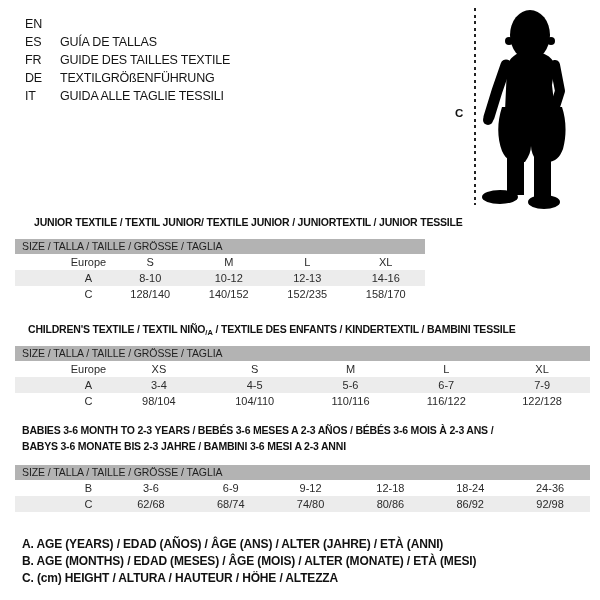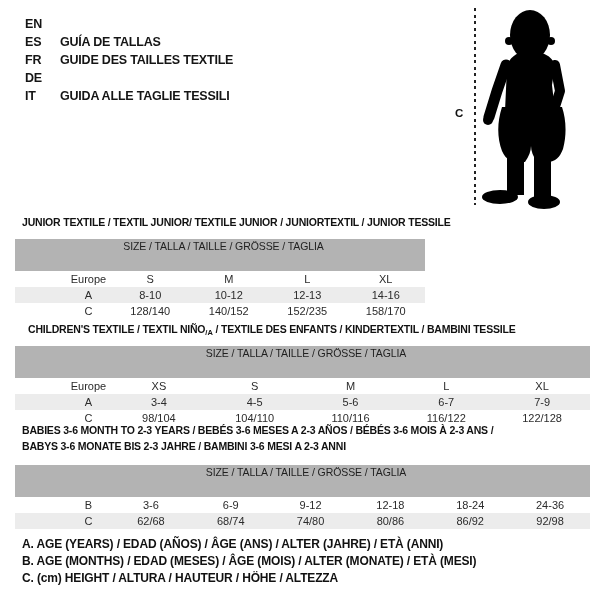--- a/index.html
+++ b/index.html
@@ -4,45 +4,45 @@
 <style>
   html,body { margin:0; padding:0; }
   body {
     width:600px; height:600px; position:relative; overflow:hidden;
     background:#ffffff; color:#1a1a1a;
     font-family:"Liberation Sans", sans-serif;
   }
   
   .langs { position:absolute; left:25px; top:15px; }
   .lang-row { display:flex; height:18px; align-items:center;
-    font-weight:bold; font-size:12.5px; letter-spacing:-0.2px; color:#151515; }
+    font-weight:normal; font-size:12.5px; letter-spacing:-0.2px; color:#151515; }
   .lang-code { width:35px; flex:0 0 35px; }
   .lang-label { white-space:nowrap; }
 
   
   .dash-line { position:absolute; left:474px; top:8px; width:2px; height:197px;
     background-image:repeating-linear-gradient(to bottom,#222 0px,#222 3px,transparent 3px,transparent 6.5px); }
   .fig-label { position:absolute; left:455px; top:107px; font-weight:bold; font-size:11.5px; color:#111; }
   .baby-svg { position:absolute; left:478px; top:5px; }
 
   
   .title { position:absolute; font-weight:bold; font-size:10.5px;
     letter-spacing:-0.2px; color:#111; white-space:nowrap; line-height:16px; }
-  .t1 { left:22px; top:214px; }
+  .t1 { left:34px; top:214px; }
   .t2 { left:28px; top:321px; }
   .t3 { left:22px; top:422px; }
   .sub { font-size:7.5px; vertical-align:-2px; letter-spacing:0; }
 
   
   .size-table { position:absolute; left:15px; }
   .st1 { top:239px; width:410px; }
   .st2 { top:346px; width:575px; }
   .st3 { top:465px; width:575px; }
-  .bar { height:32px; line-height:15px; background:#b3b3b3;
-    font-size:10.5px; padding-left:7px; color:#1f1f1f; letter-spacing:-0.1px;text-align:center; }
+  .bar { height:15px; line-height:15px; background:#b3b3b3;
+    font-size:10.5px; padding-left:7px; color:#1f1f1f; letter-spacing:-0.1px; }
   .trow { display:flex; height:16px; align-items:center; font-size:11px; color:#2b2b2b; }
   .trow.stripe { background:#ececec; }
   .cell { flex:1; text-align:center; white-space:nowrap; }
   .cell.first { flex:0 0 45px; text-align:center; padding-left:7px;margin-left:44px; }
 
   
   .footnotes { position:absolute; left:22px; top:536px; }
   .footnote { font-weight:bold; font-size:12px; letter-spacing:-0.15px;
     height:17px; line-height:17px; white-space:nowrap; color:#111; }
 </style>
@@ -56,20 +56,21 @@
   <div class="lang-row">
     <span class="lang-code">ES</span>
     <span class="lang-label">GUÍA DE TALLAS</span>
   </div>
   <div class="lang-row">
     <span class="lang-code">FR</span>
     <span class="lang-label">GUIDE DES TAILLES TEXTILE</span>
   </div>
   <div class="lang-row">
     <span class="lang-code">DE</span>
+    <span class="lang-label">TEXTILGRÖßENFÜHRUNG</span>
   </div>
   <div class="lang-row">
     <span class="lang-code">IT</span>
     <span class="lang-label">GUIDA ALLE TAGLIE TESSILI</span>
   </div>
 </div>
 
 <div class="dash-line"></div>
 <div class="fig-label">C</div>
 <svg class="baby-svg" width="118" height="205" viewBox="0 0 118 205" fill="#000">

